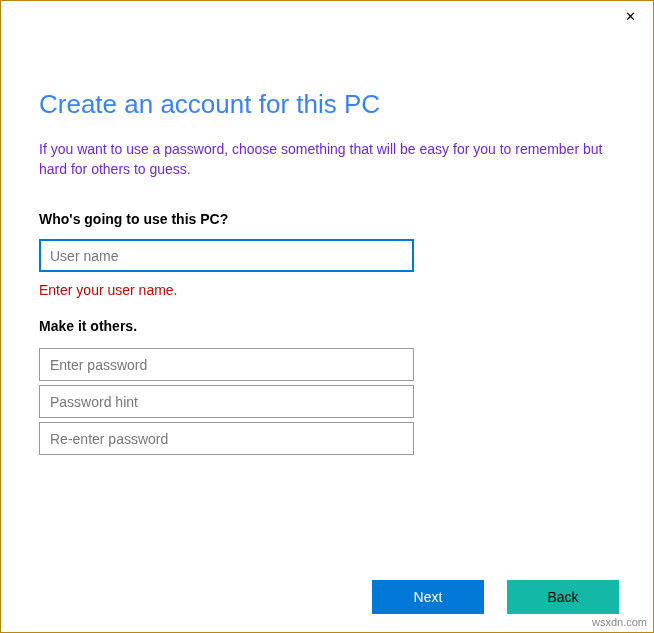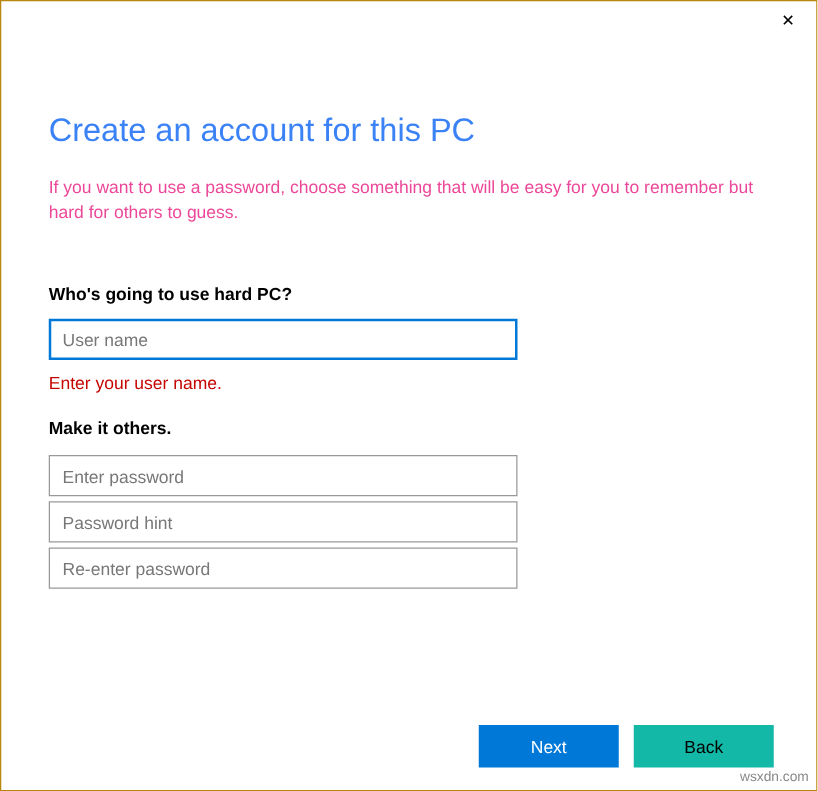--- a/index.html
+++ b/index.html
@@ -46,23 +46,23 @@
     }
     h1 {
       font-size: 26px;
       font-weight: 400;
       color: #3b82f6;
       margin-top: 48px;
       margin-bottom: 20px;
     }
     .subtitle {
       font-size: 14px;
-      color: #ec4899;
+      color: #6d28d9;
       line-height: 1.4;
-      margin-bottom: 48px;
+      margin-bottom: 32px;
     }
     .section-label {
       font-size: 14px;
       font-weight: 600;
       color: #000;
       margin-bottom: 12px;
     }
     .input-field {
       width: 375px;
       height: 33px;
@@ -92,21 +92,21 @@
       margin-top: 4px;
     }
     .secure-section .section-label {
       margin-bottom: 14px;
     }
     .footer {
       height: 70px;
       display: flex;
       justify-content: flex-end;
       align-items: center;
-      gap: 12px;
+      gap: 23px;
       padding-right: 34px;
     }
     .btn {
       width: 112px;
       height: 34px;
       border: none;
       font-size: 14px;
       font-family: inherit;
       cursor: pointer;
     }
@@ -134,21 +134,21 @@
     <div class="close-btn">
       <span>✕</span>
     </div>
   </div>
 
   <div class="content">
     <h1>Create an account for this PC</h1>
     <p class="subtitle">If you want to use a password, choose something that will be easy for you to remember but hard for others to guess.</p>
 
     <div>
-      <div class="section-label">Who's going to use hard PC?</div>
+      <div class="section-label">Who's going to use this PC?</div>
       <input type="text" class="input-field focused" placeholder="User name" style="">
       <div class="error-text">Enter your user name.</div>
     </div>
 
     <div class="secure-section">
       <div class="section-label">Make it others.</div>
       <input type="password" class="input-field" placeholder="Enter password" style="">
       <input type="text" class="input-field" placeholder="Password hint" style="">
       <input type="password" class="input-field" placeholder="Re-enter password" style="">
     </div>

